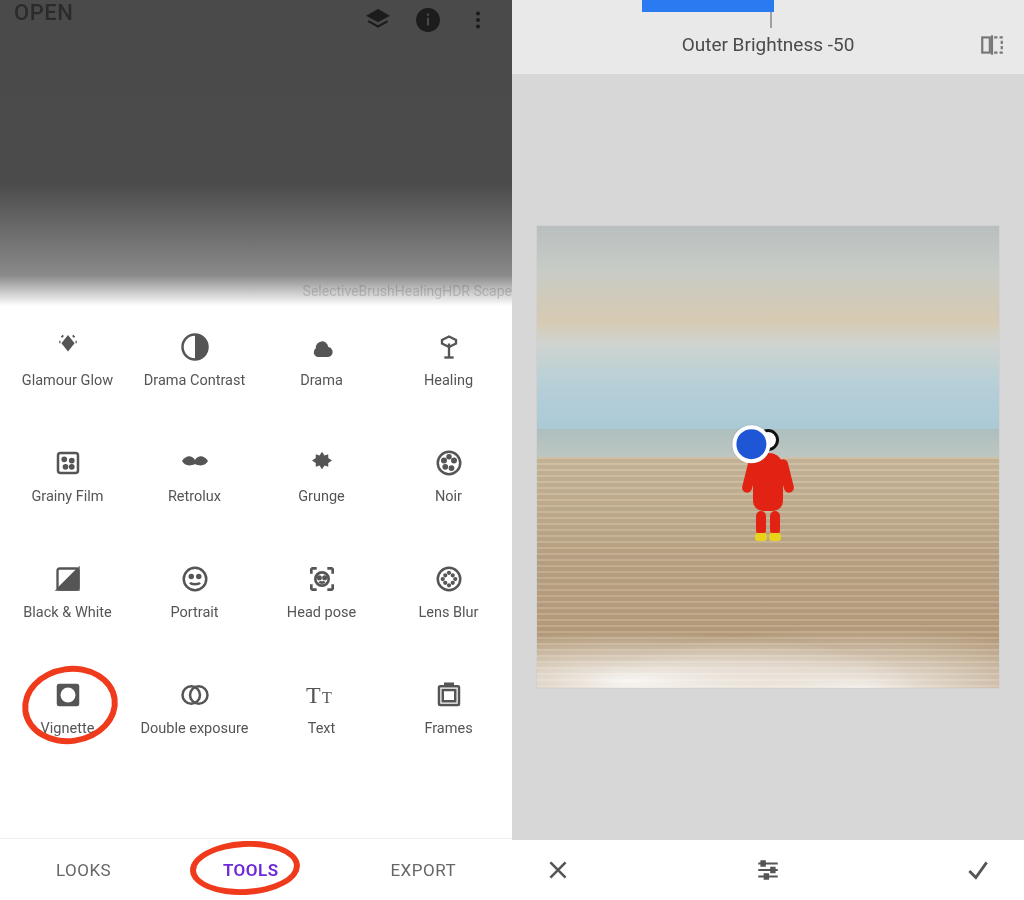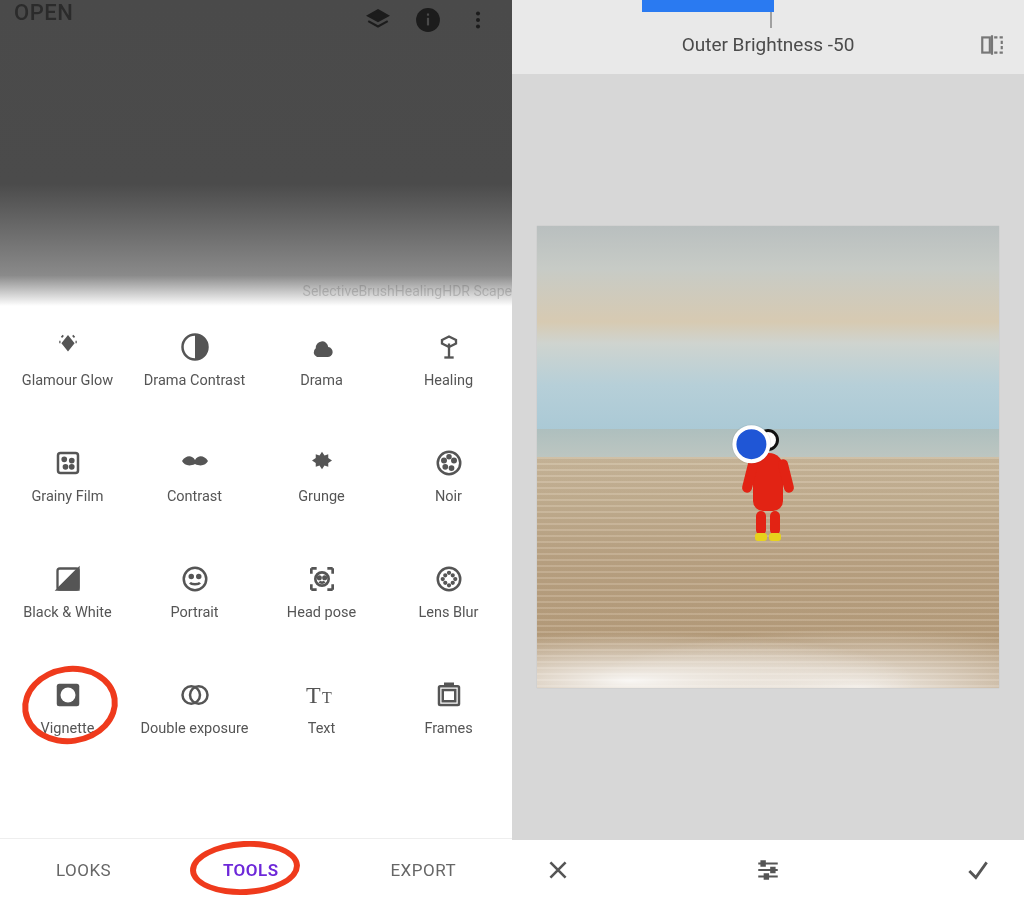--- a/index.html
+++ b/index.html
@@ -232,21 +232,21 @@
             </svg>
         </span>
         <span class="tlabel">Grainy Film</span>
       </div>
       <div class="tool">
         <span class="ticon">
           <svg width="34" height="24" viewBox="0 0 34 20" fill="#555">
               <path d="M4 8c4-6 10-6 13-1 3-5 9-5 13 1-2 4-7 6-13 3-6 3-11 1-13-3z"></path>
             </svg>
         </span>
-        <span class="tlabel">Contrast</span>
+        <span class="tlabel">Retrolux</span>
       </div>
       <div class="tool">
         <span class="ticon">
           <svg width="30" height="30" viewBox="0 0 24 24" fill="#555">
               <path d="M12 3l2 3 3-1 0 3 3 2-3 2 0 3-3-1-2 3-2-3-3 1 0-3-3-2 3-2 0-3 3 1z"></path>
             </svg>
         </span>
         <span class="tlabel">Grunge</span>
       </div>
       <div class="tool">

